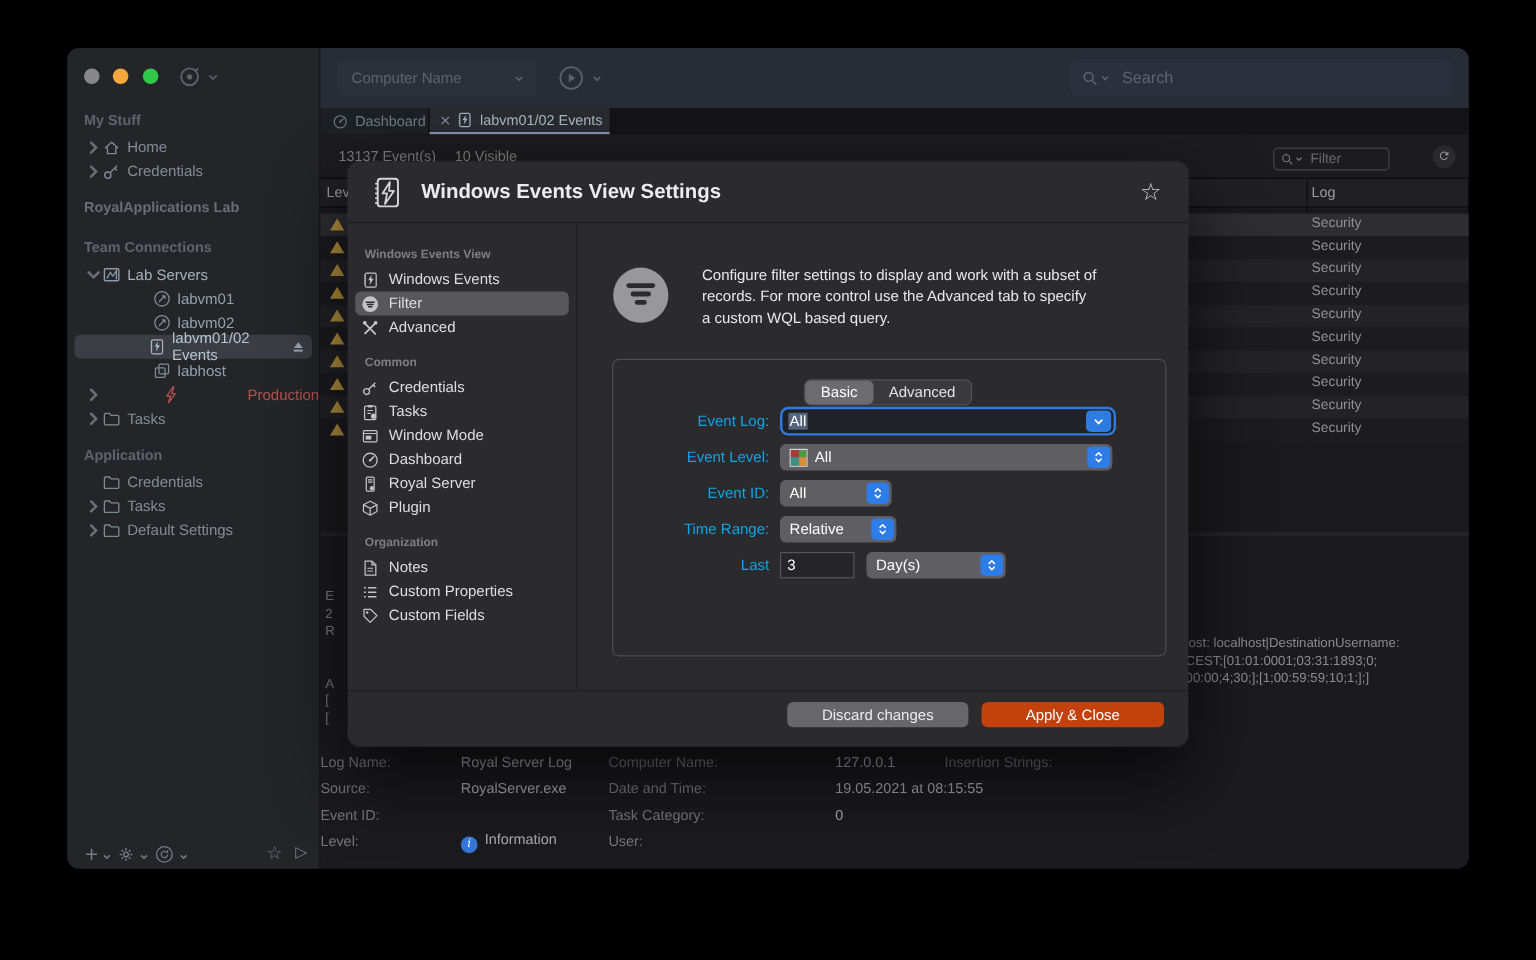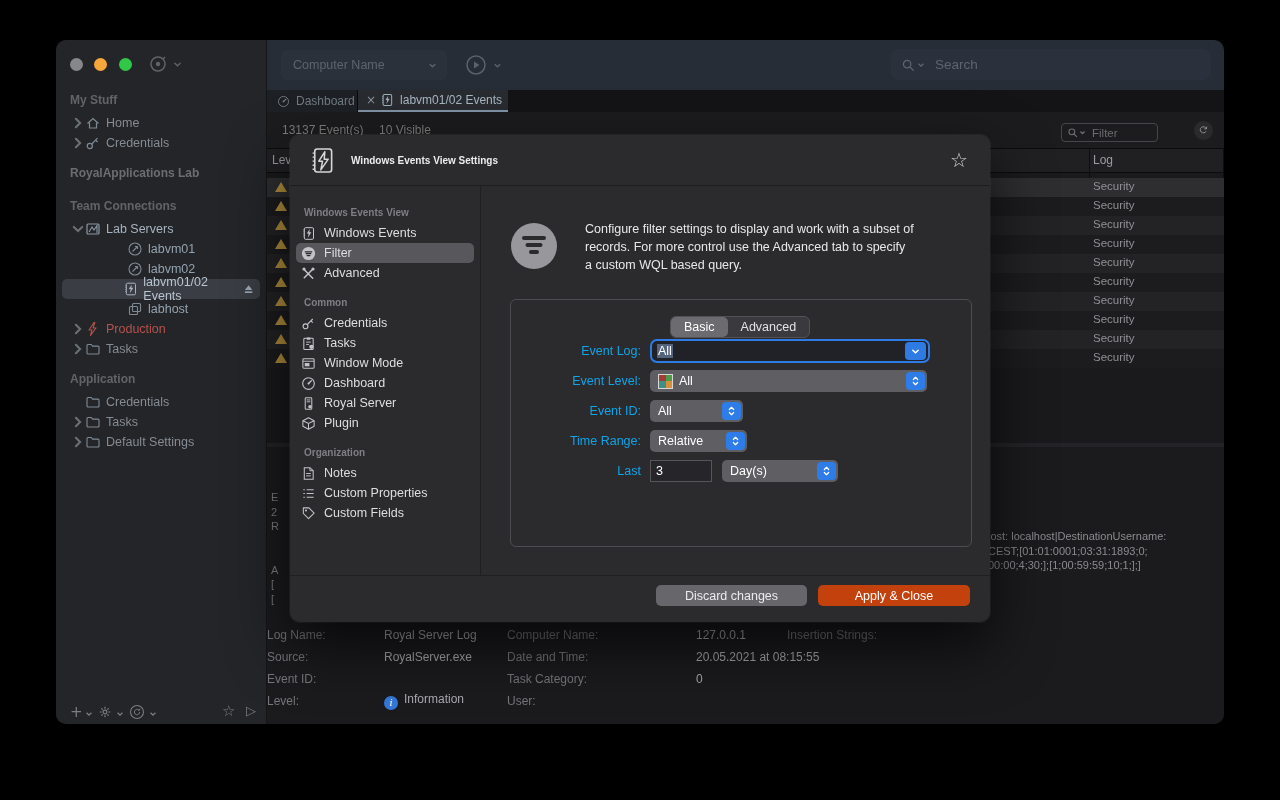--- a/index.html
+++ b/index.html
@@ -50,21 +50,21 @@
   .frag{font-size:11px;color:#7f7f82;line-height:14.5px;white-space:pre;}
   .dl{position:absolute;font-size:12px;color:#77777b;text-align:left;}
   .dv{position:absolute;font-size:12px;color:#ababaf;text-align:right;}
   .infodot{display:inline-flex;width:14px;height:14px;border-radius:50%;background:#3478d8;color:#fff;
     font-size:10px;font-style:italic;font-family:"DejaVu Serif",serif;align-items:center;justify-content:center;margin-right:6px;vertical-align:-3px;}
   
   .dialog{position:absolute;left:290px;top:135px;width:700px;height:487px;background:#2b2a2d;border-radius:10px;
     box-shadow:0 24px 60px rgba(0,0,0,.72),0 0 0 1px rgba(255,255,255,.07);}
   .dhead{position:absolute;left:0;top:0;width:700px;height:50px;border-bottom:1px solid #1d1d20;
     display:flex;align-items:center;}
-  .dtitle{font-size:10px;font-weight:700;color:#ececee;margin-left:16px;}
+  .dtitle{font-size:17px;font-weight:700;color:#ececee;margin-left:16px;}
   .dnav{position:absolute;left:0;top:50px;width:190px;height:390px;border-right:1px solid #1f1f22;}
   .nsec{position:absolute;left:14px;font-size:10px;font-weight:700;color:#7f7f84;}
   .nrow{position:absolute;left:6px;width:178px;height:20px;display:flex;align-items:center;border-radius:5px;
     font-size:12.5px;color:#dededf;}
   .nrow .nic{width:15px;height:15px;margin:0 8px 0 5px;display:flex;color:#c4c4c8;}
   .nrow.sel{background:#57575c;}
   .dcontent{position:absolute;left:190px;top:50px;width:510px;height:390px;}
   .introtext{position:absolute;left:105px;top:36px;width:330px;font-size:12.5px;line-height:1.42;color:#e8e8ea;}
   .bigfilter{position:absolute;left:31px;top:38px;width:46px;height:46px;border-radius:50%;background:#98989c;}
   .bigfilter i{position:absolute;left:50%;transform:translateX(-50%);height:3.5px;border-radius:2px;background:#2b2a2d;}
@@ -203,21 +203,21 @@
     <div class="trow lvl1" style="top:259px;color:#93a2af;">
       <span class="nochev"></span>
       <span class="tic">
           <svg viewBox="0 0 16 16">
             <rect x="2.5" y="5.5" width="8" height="8" rx="1" fill="none" stroke="currentColor" stroke-width="1.1"></rect>
             <rect x="5.5" y="2.5" width="8" height="8" rx="1" fill="none" stroke="currentColor" stroke-width="1.1"></rect>
           </svg>
         </span>
       <span>labhost</span>
     </div>
-    <div class="trow" style="top:279px;color:#b4524e;">
+    <div class="trow" style="top:279px;color:#b4524e;justify-content:space-between;">
       <span class="chev">
           <svg viewBox="0 0 10 10">
             <path d="M3.5 2 6.5 5 3.5 8" fill="none" stroke="currentColor" stroke-width="1.5" stroke-linecap="round"></path>
           </svg>
         </span>
       <span class="tic" style="color:#b4524e;">
           <svg viewBox="0 0 16 16">
             <path d="M9 1.5 4 9h3l-1.5 5.5L11 7H8l1.8-5.5z" fill="none" stroke="currentColor" stroke-width="1.1" stroke-linejoin="round"></path>
           </svg>
         </span>
@@ -460,21 +460,21 @@
       <span class="dl" style="left:0;top:203px;width:100px;">Source:</span>
       <span class="dv" style="left:117px;top:203px;">RoyalServer.exe</span>
       <span class="dl" style="left:0;top:225px;width:100px;">Event ID:</span>
       <span class="dv" style="left:117px;top:225px;"></span>
       <span class="dl" style="left:0;top:247px;width:100px;">Level:</span>
       <span class="dv" style="left:117px;top:245px;"><span class="infodot">i</span><span>Information</span></span>
 
       <span class="dl" style="left:240px;top:181px;width:175px;">Computer Name:</span>
       <span class="dv" style="left:429px;top:181px;">127.0.0.1</span>
       <span class="dl" style="left:240px;top:203px;width:175px;">Date and Time:</span>
-      <span class="dv" style="left:429px;top:203px;">20.05.2021 at 08:15:55</span>
+      <span class="dv" style="left:429px;top:203px;">19.05.2021 at 08:15:55</span>
       <span class="dl" style="left:240px;top:225px;width:175px;">Task Category:</span>
       <span class="dv" style="left:429px;top:225px;">0</span>
       <span class="dl" style="left:240px;top:247px;width:175px;">User:</span>
       <span class="dv" style="left:429px;top:247px;"></span>
 
       <span class="dl" style="left:520px;top:181px;width:166px;">Insertion Strings:</span>
     </div>
   </div>
 </div>
 

